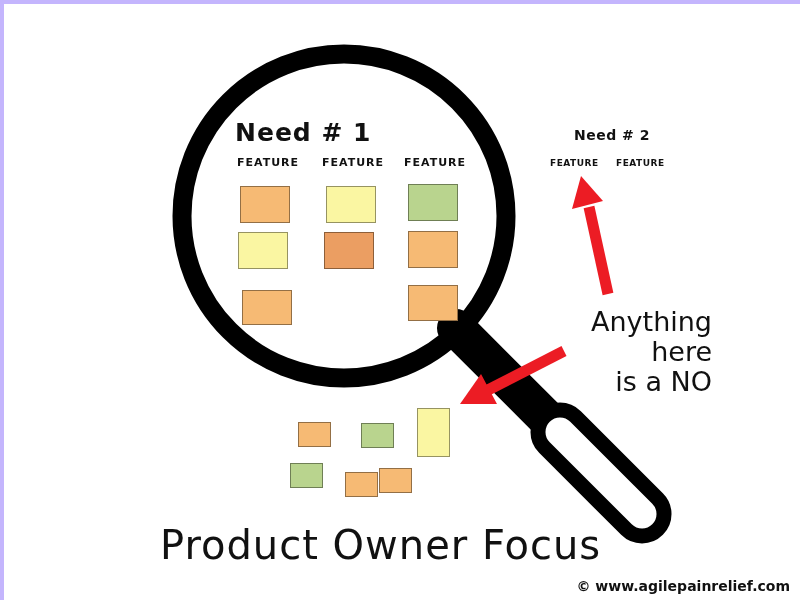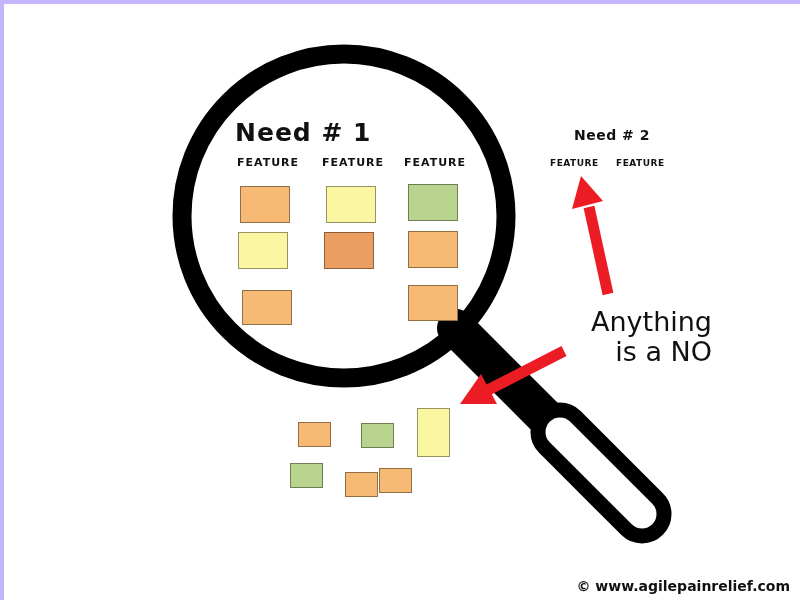--- a/index.html
+++ b/index.html
@@ -65,19 +65,21 @@
     <div class="abs feat feat1">FEATURE</div>
     <div class="abs feat feat2">FEATURE</div>
     <div class="abs feat feat3">FEATURE</div>
 
     <div class="abs need2">Need # 2</div>
     <div class="abs featsm featsm1">FEATURE</div>
     <div class="abs featsm featsm2">FEATURE</div>
 
     <div class="abs annotation">
       <div>Anything</div>
+      <div>here</div>
       <div>is a NO</div>
     </div>
 
+    <div class="abs title">Product Owner Focus</div>
     <div class="abs credit">© www.agilepainrelief.com</div>
   </div>
 
 </div>
 
 </body></html>

